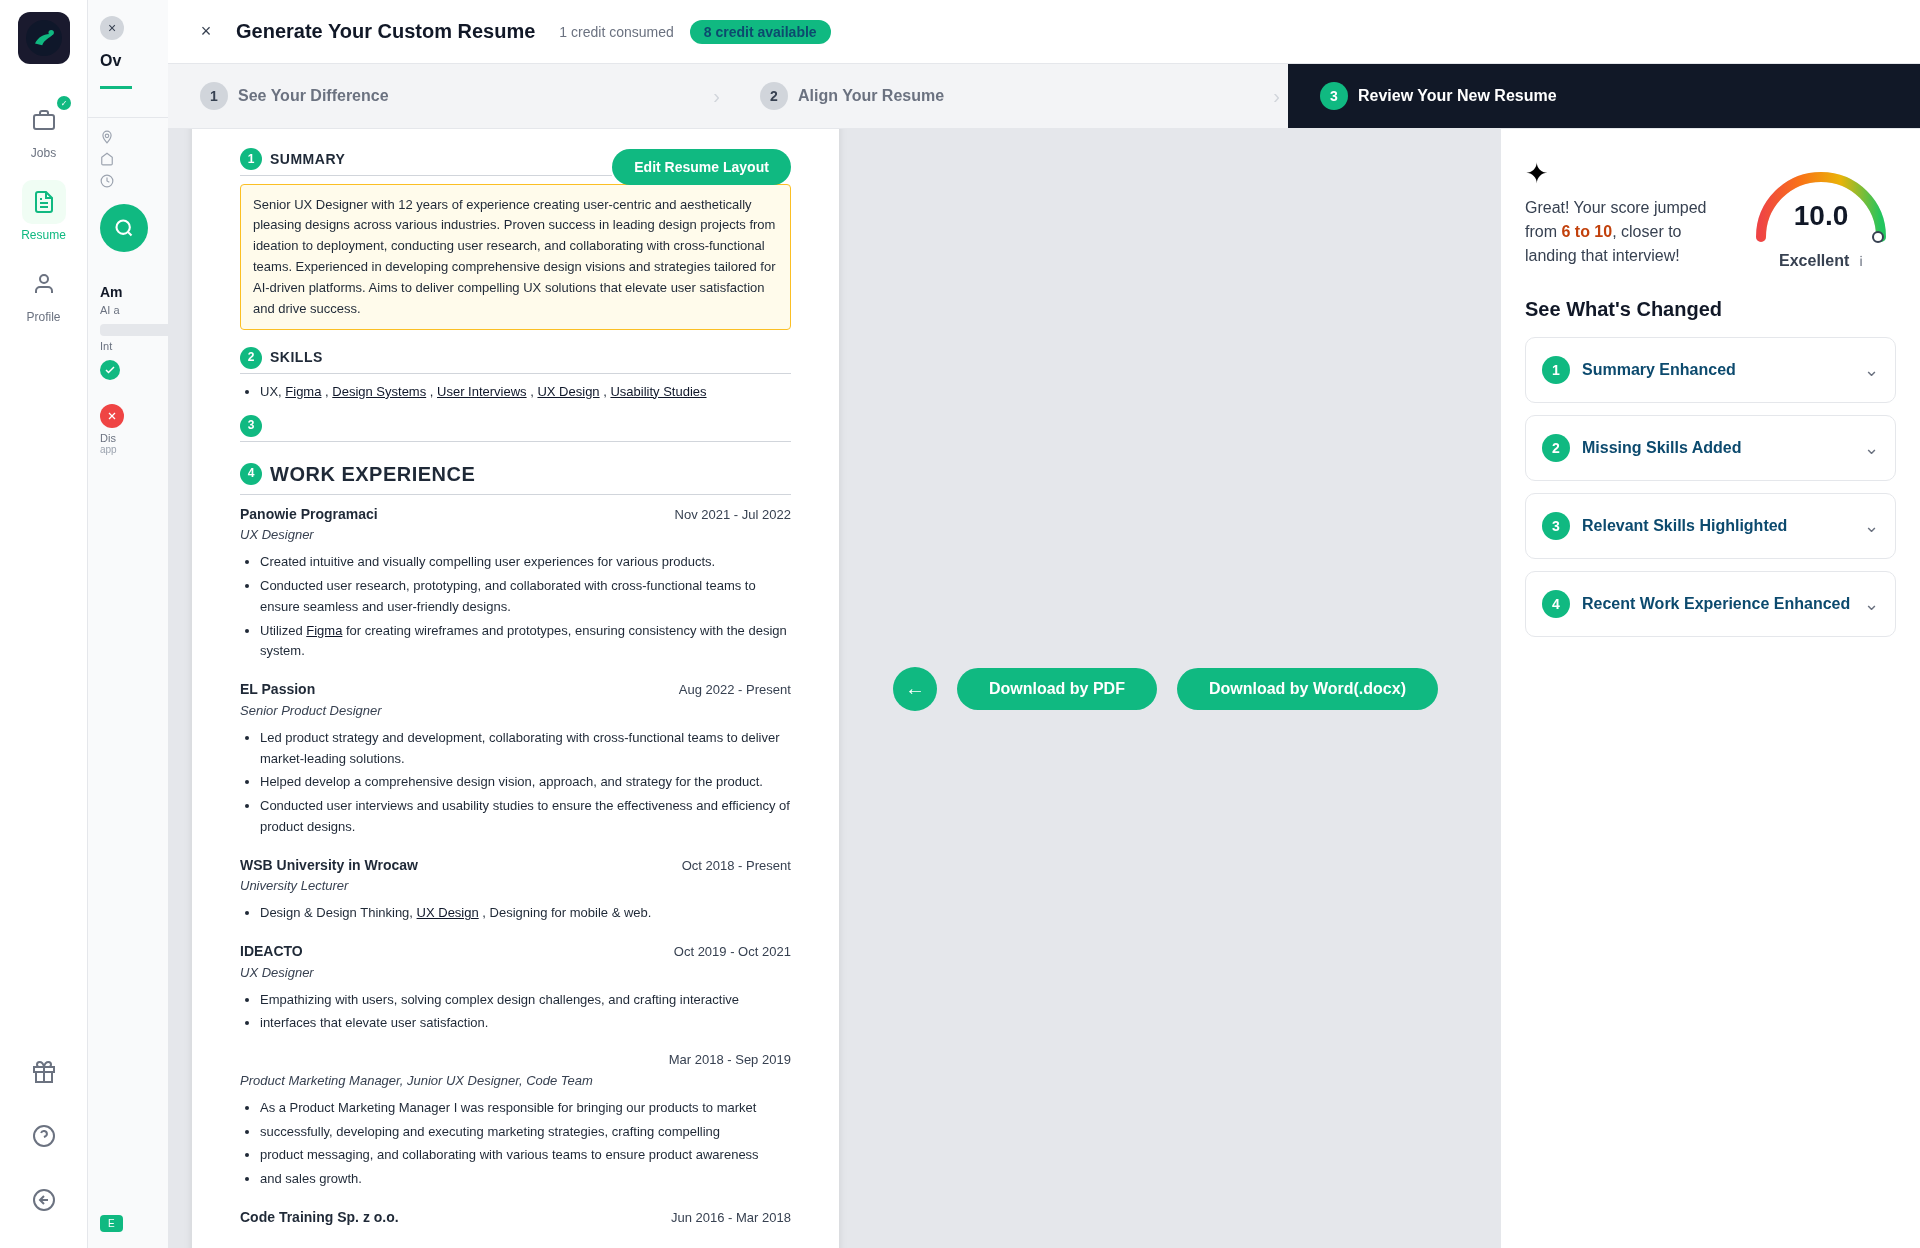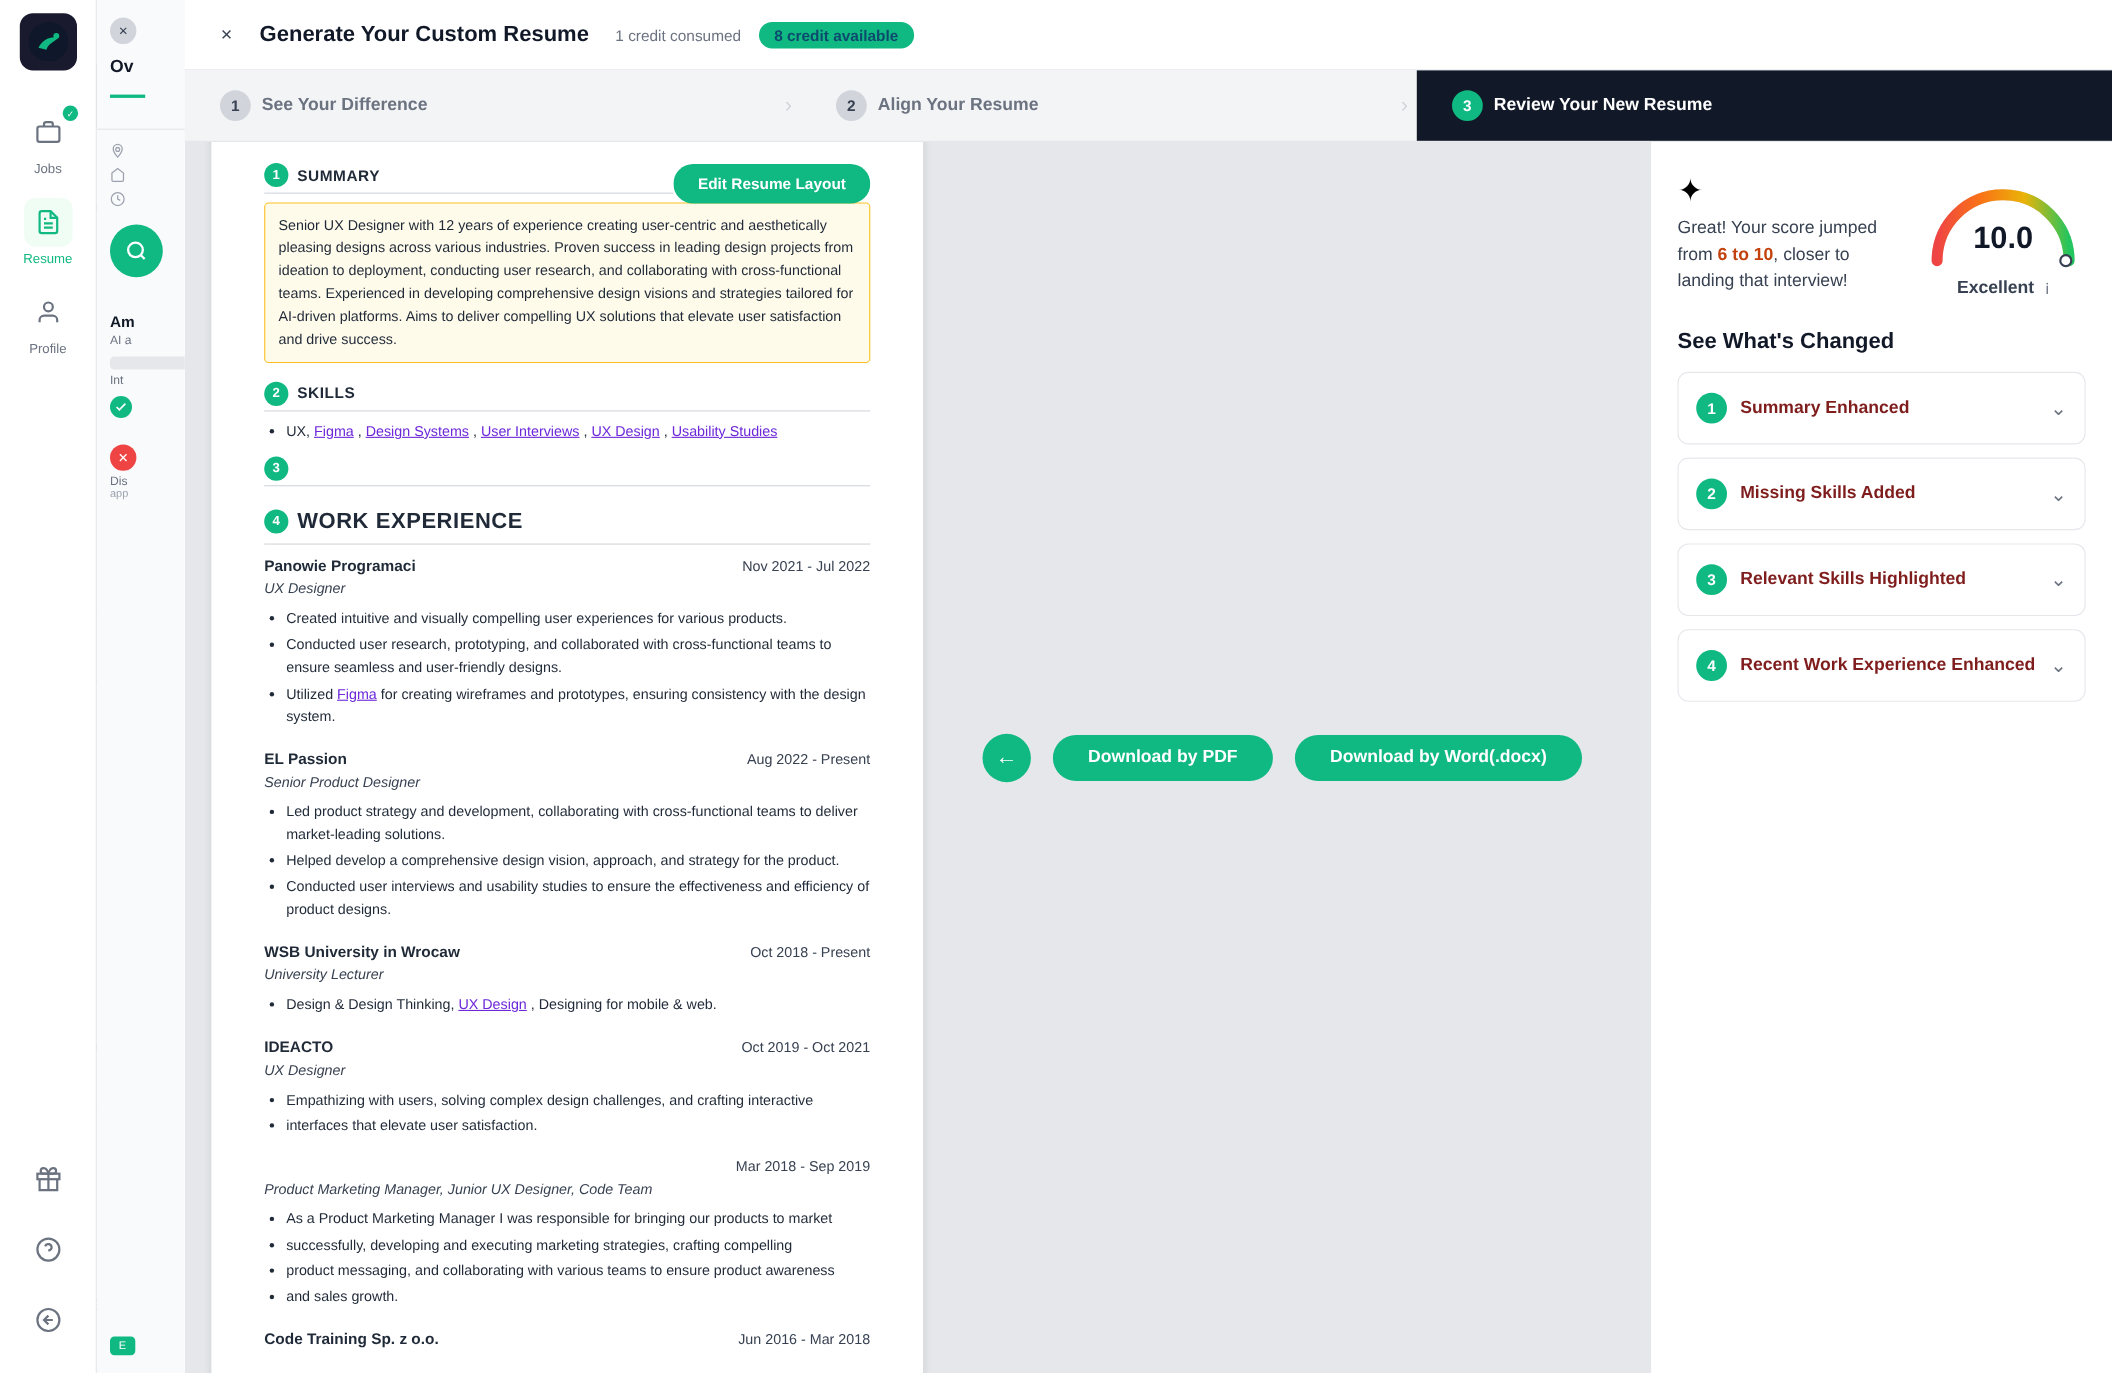--- a/index.html
+++ b/index.html
@@ -116,21 +116,21 @@
       font-size: 12px; font-weight: 700; flex-shrink: 0;
     }
     .section-title { font-size: 14px; font-weight: 700; text-transform: uppercase; letter-spacing: 0.5px; }
 
     .summary-text {
       background: #fffbeb; border: 1.5px solid #fbbf24;
       padding: 10px 12px; border-radius: 4px; font-size: 13px; line-height: 1.6;
     }
 
     .skills-list { margin: 8px 0 8px 20px; }
-    .skill-link { color: #6d28d9; text-decoration: underline; }
+    .skill-link { color: #0f172a; text-decoration: underline; }
 
     .work-entry { margin-bottom: 16px; }
     .work-header { display: flex; justify-content: space-between; align-items: baseline; }
     .company-name { font-weight: 700; font-size: 14px; }
     .date-range { font-size: 13px; color: #374151; }
     .job-title { font-style: italic; font-size: 13px; color: #374151; }
     .work-bullets { margin: 6px 0 0 20px; }
     .work-bullets li { margin-bottom: 3px; font-size: 13px; }
 
     
@@ -172,21 +172,21 @@
       display: flex; align-items: center; gap: 12px;
       padding: 18px 16px; border: 1px solid #e5e7eb; border-radius: 10px;
       margin-bottom: 12px; cursor: pointer;
     }
     .change-num {
       width: 28px; height: 28px; border-radius: 50%;
       background: #10b981; color: white;
       display: flex; align-items: center; justify-content: center;
       font-size: 14px; font-weight: 700; flex-shrink: 0;
     }
-    .change-label { flex: 1; font-size: 16px; font-weight: 600; color: #7f1d1d; }
+    .change-label { flex: 1; font-size: 16px; font-weight: 600; color: #0c4a6e; }
     .change-chevron { font-size: 18px; color: #6b7280; }
 
     
     .behind-modal {
       position: fixed; left: 88px; top: 0; width: 176px; height: 100%;
       background: #f9fafb; overflow: hidden; z-index: 10;
     }
   </style>
 </head>
 <body>

